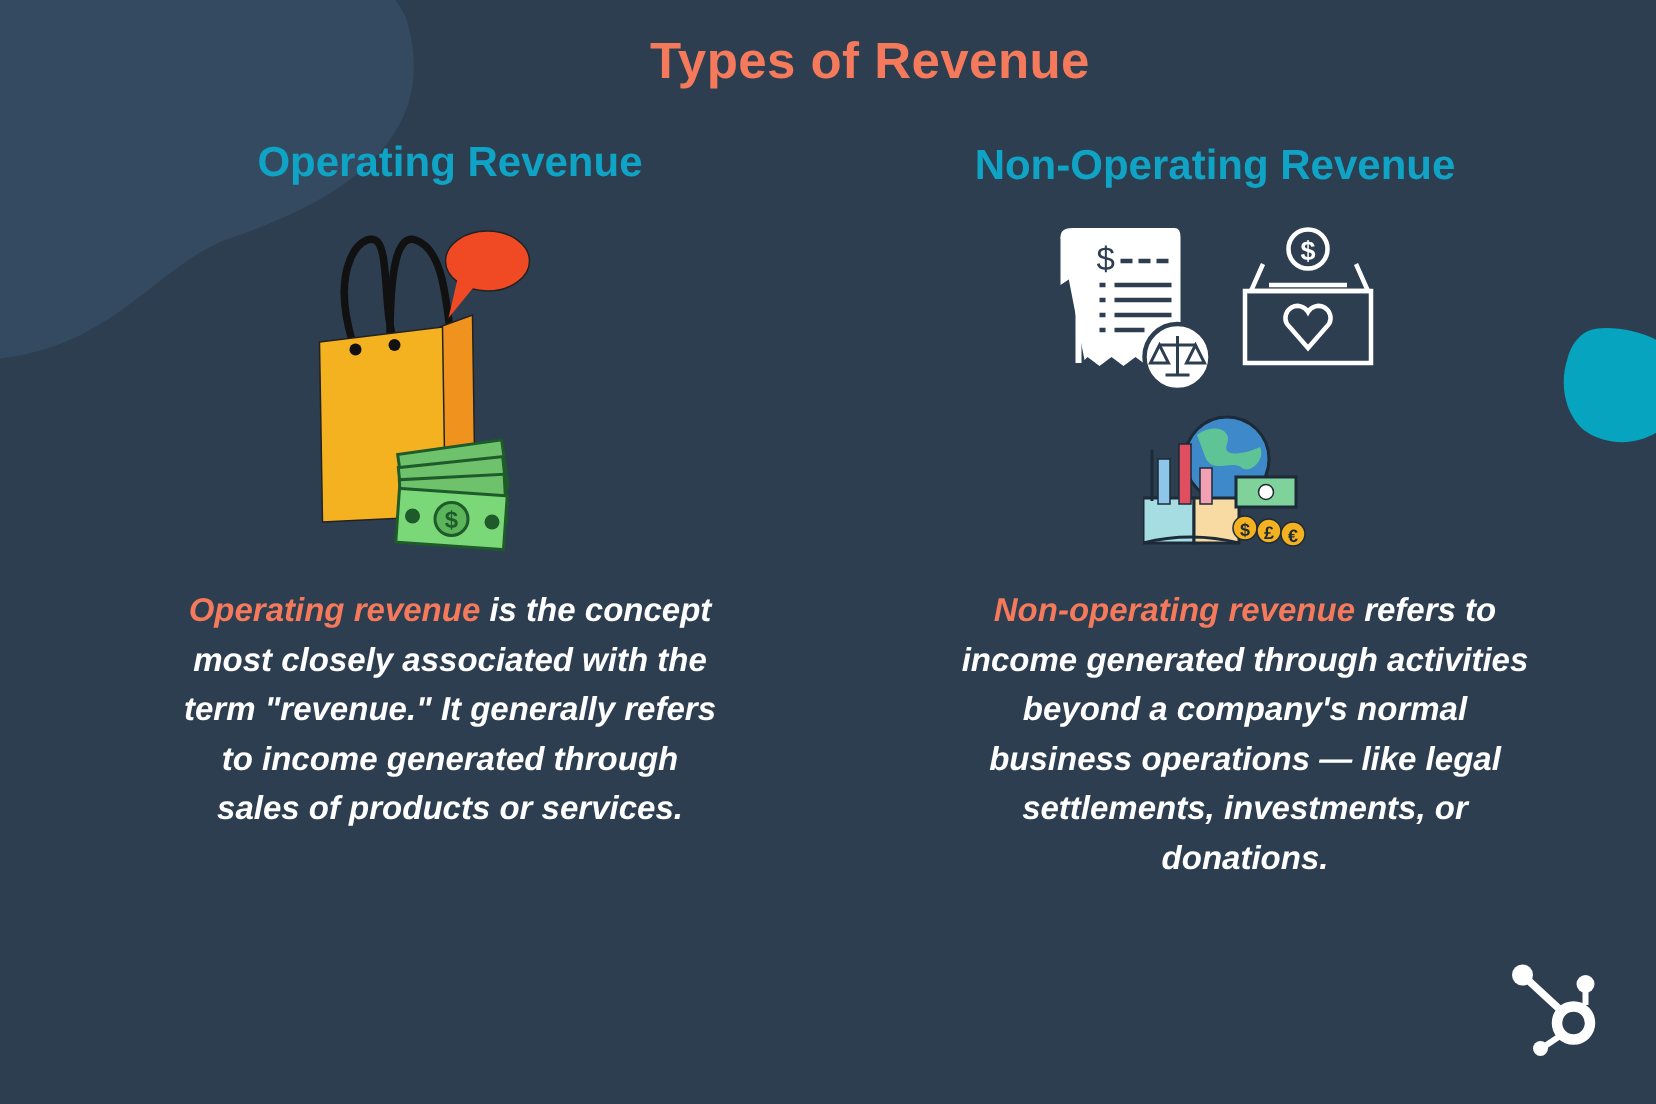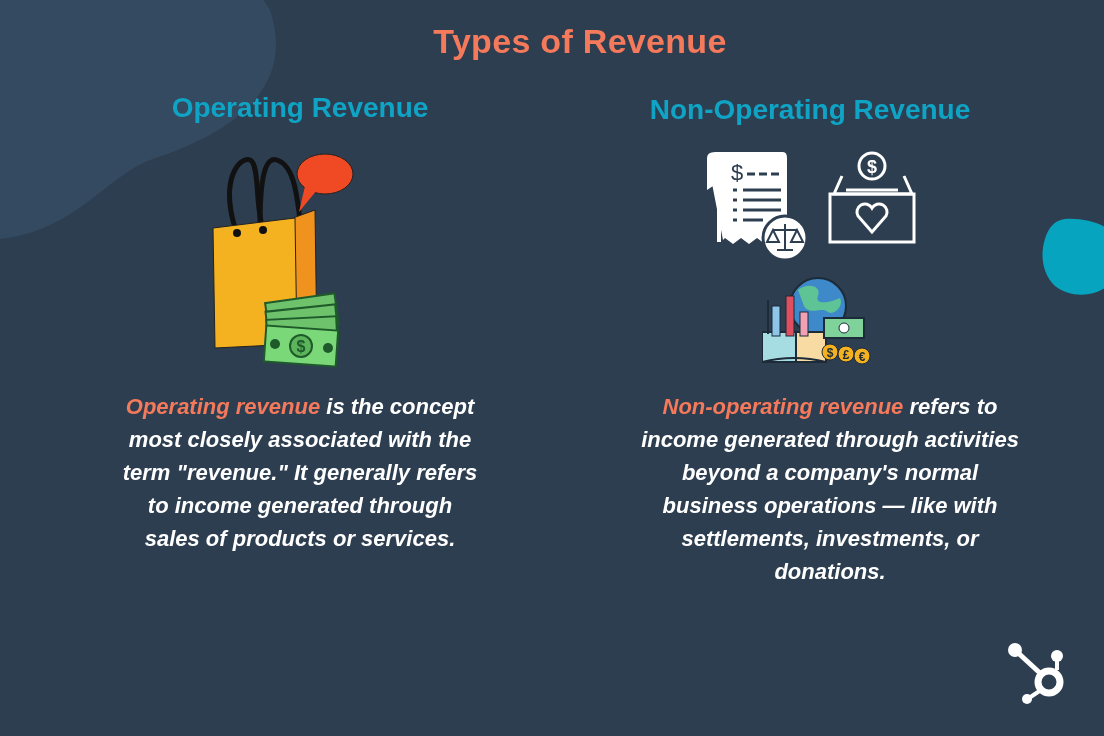--- a/index.html
+++ b/index.html
@@ -127,21 +127,21 @@
   <rect x="62" y="42" width="40" height="20" fill="#7fd29a" stroke="#1d2a38" stroke-width="2"></rect>
   <circle cx="82" cy="52" r="5" fill="#fff" stroke="#1d2a38" stroke-width="1"></circle>
   <circle cx="68" cy="76" r="8" fill="#f4b120" stroke="#1d2a38" stroke-width="1"></circle>
   <circle cx="84" cy="78" r="8" fill="#f4b120" stroke="#1d2a38" stroke-width="1"></circle>
   <circle cx="100" cy="80" r="8" fill="#f4b120" stroke="#1d2a38" stroke-width="1"></circle>
   <text x="68" y="81" text-anchor="middle" font-size="12" font-weight="bold" fill="#1d2a38" font-family="Liberation Sans, sans-serif">$</text>
   <text x="84" y="83" text-anchor="middle" font-size="12" font-weight="bold" fill="#1d2a38" font-family="Liberation Sans, sans-serif">£</text>
   <text x="100" y="85" text-anchor="middle" font-size="12" font-weight="bold" fill="#1d2a38" font-family="Liberation Sans, sans-serif">€</text>
 </svg>
 
-<div class="desc d-right"><span class="hl">Non-operating revenue</span><span> refers to income generated through activities beyond a company's normal business operations — like with settlements, investments, or donations.</span></div>
+<div class="desc d-right"><span class="hl">Non-operating revenue</span><span> refers to income generated through activities beyond a company's normal business operations — like legal settlements, investments, or donations.</span></div>
 
 <svg class="logo" viewBox="0 0 64 64">
   <circle cx="10" cy="10" r="7" fill="#fff"></circle>
   <line x1="10" y1="10" x2="36" y2="34" stroke="#fff" stroke-width="5"></line>
   <circle cx="52" cy="16" r="6" fill="#fff"></circle>
   <line x1="52" y1="16" x2="52" y2="30" stroke="#fff" stroke-width="4"></line>
   <circle cx="44" cy="42" r="11" fill="none" stroke="#fff" stroke-width="7"></circle>
   <line x1="36" y1="50" x2="24" y2="58" stroke="#fff" stroke-width="4"></line>
   <circle cx="22" cy="59" r="5" fill="#fff"></circle>
 </svg>

